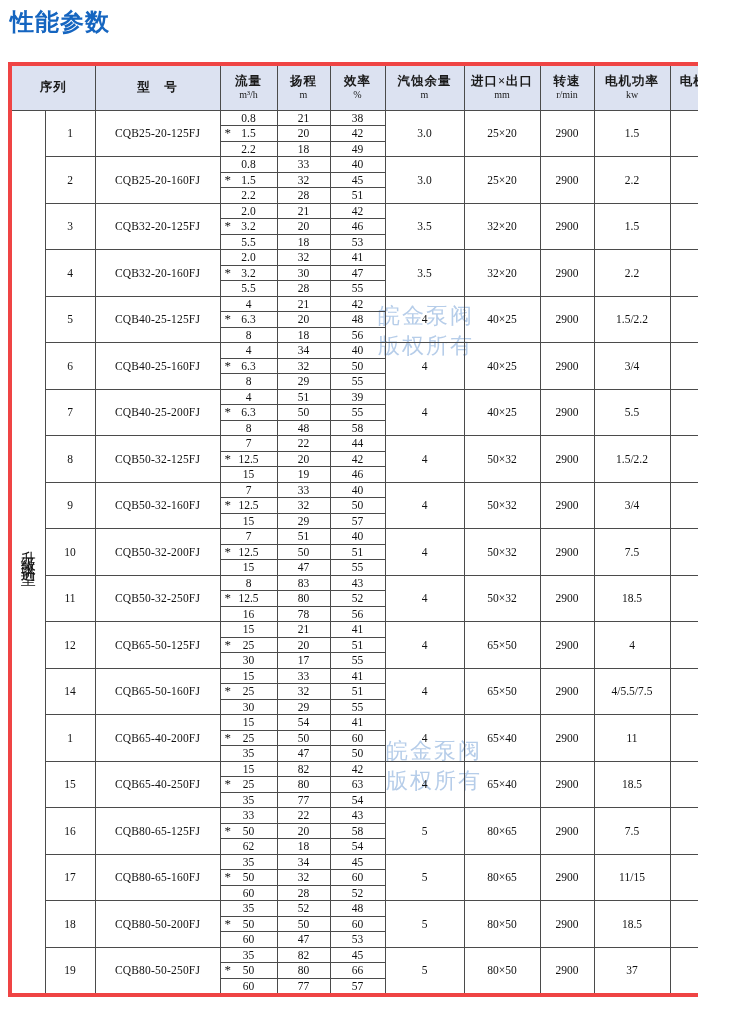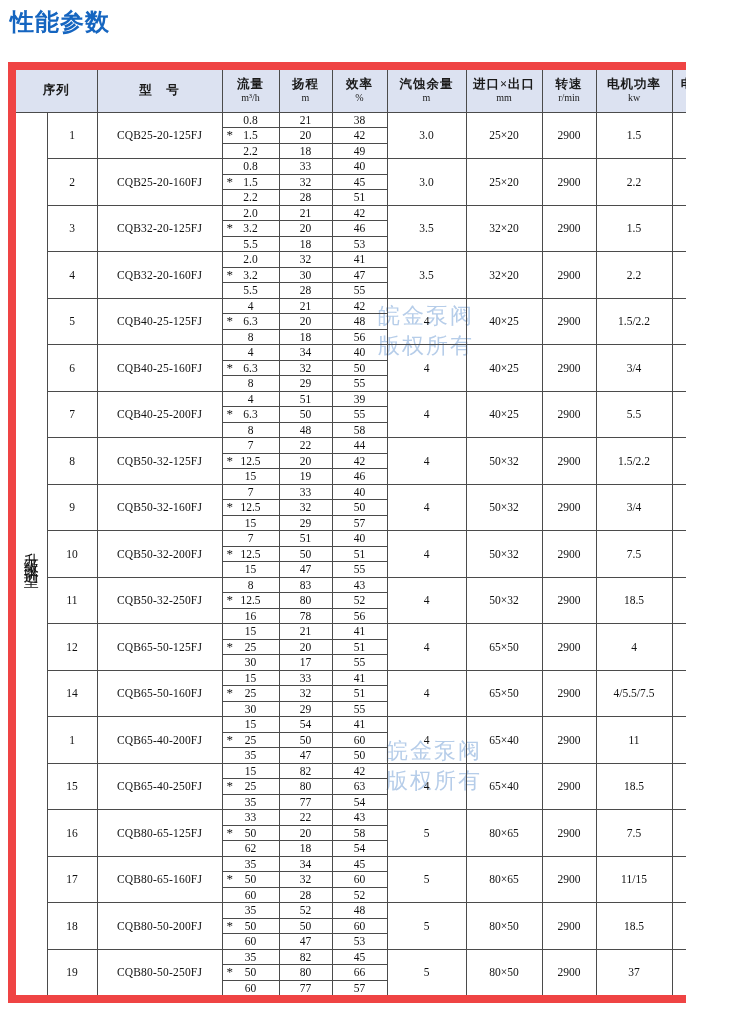--- a/index.html
+++ b/index.html
@@ -3,20 +3,21 @@
 <meta charset="utf-8">
 <style>
   html, body { margin: 0; padding: 0; background: #ffffff; }
   #page {
     position: relative;
     width: 686px;
     height: 1014px;
     background: #ffffff;
     overflow: hidden;
     font-family: "Liberation Serif", "DejaVu Serif", serif;
+    padding-left: 12px;
   }
   .title {
     position: absolute;
     top: 6px;
     left: 10px;
     font-family: "Liberation Sans", "DejaVu Sans", sans-serif;
     font-weight: bold;
     font-size: 24px;
     letter-spacing: 1px;
     color: #1565c0;
@@ -37,21 +38,21 @@
   .tablewrap {
     position: absolute;
     top: 62px;
     left: 8px;
     z-index: 1;
   }
   table {
     border-collapse: collapse;
     table-layout: fixed;
     width: 735px;
-    border: 8px solid #ef4444;
+    border: 4px solid #ef4444;
     background: transparent;
   }
   th, td {
     border: 1px solid #4b4b4b;
     padding: 0;
     text-align: center;
     vertical-align: middle;
     overflow: hidden;
     background: transparent;
   }

